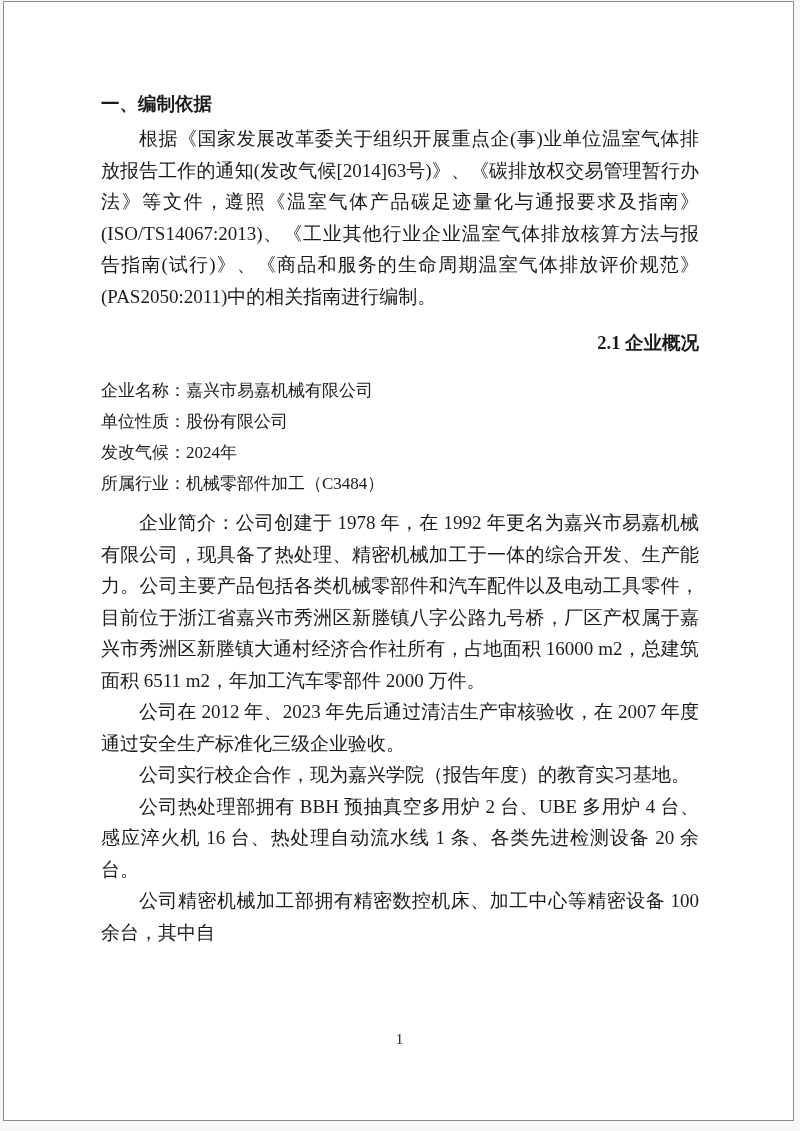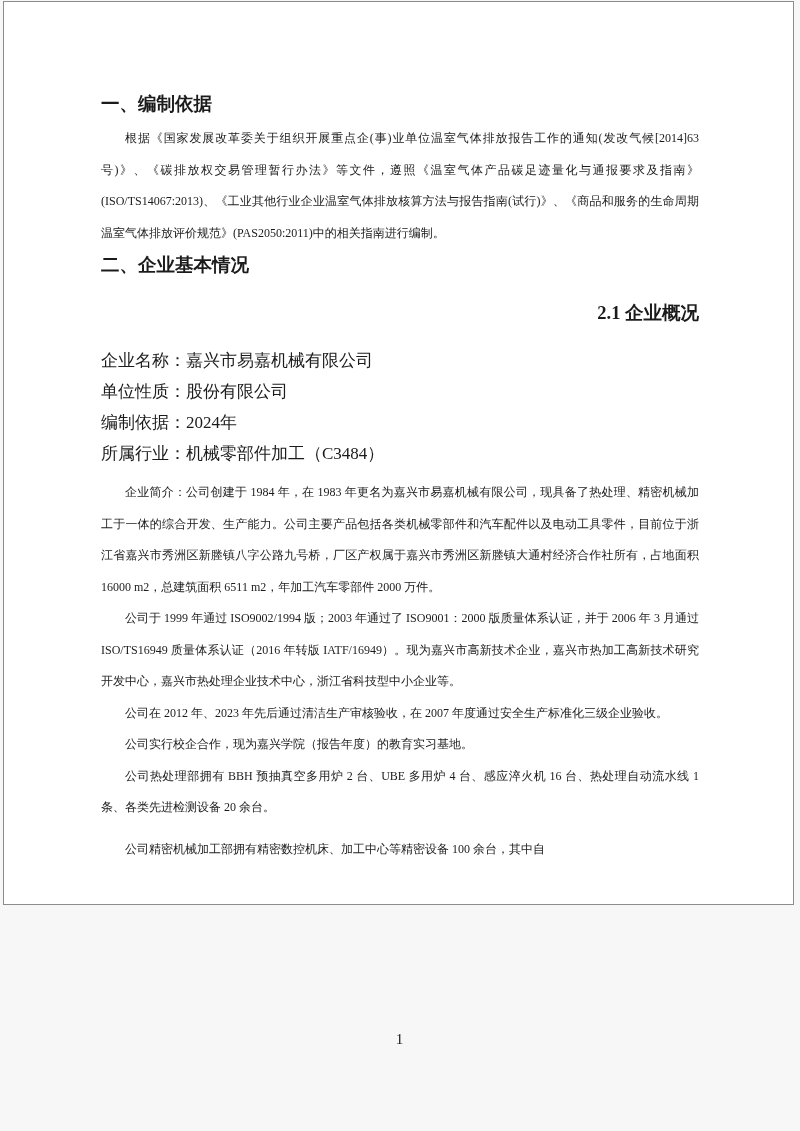--- a/index.html
+++ b/index.html
@@ -9,59 +9,59 @@
     height: 1131px;
     background: #f7f7f7;
     overflow: hidden;
     font-family: "Liberation Serif", "DejaVu Serif", serif;
   }
   .page {
     position: absolute;
     left: 3px;
     top: 1px;
     width: 791px;
-    height: 904px;
+    height: 1120px;
     box-sizing: border-box;
     background: #ffffff;
     border: 1px solid #8c8c8c;
   }
   .content {
     position: absolute;
     left: 97px;
     top: 86px;
     width: 598px;
     color: #1b1b1b;
   }
   .heading {
     font-weight: bold;
     font-size: 18.5px;
     line-height: 33px;
     margin: 0;
     color: #1b1b1b;
   }
   .para {
     margin: 0;
-    font-size: 12px;
+    font-size: 19px;
     line-height: 31.5px;
     text-align: justify;
     text-indent: 2em;
     color: #1b1b1b;
   }
   .p-basis { margin-top: 2px; }
   .h2-sec { margin-top: 0; }
   .h21-sec { margin-top: 15px; text-align: right; }
   .fields { margin-top: 15px; }
   .field-line {
     font-size: 17px;
     line-height: 31px;
     color: #1b1b1b;
     white-space: nowrap;
   }
   .p-intro { margin-top: 8px; }
-  .p-machine { margin-top: 10px; }
+  .p-machine { margin-top: 0; }
   .page-footer {
     position: absolute;
     left: 0;
     top: 1024px;
     width: 791px;
     text-align: center;
     font-size: 15px;
     line-height: 26px;
     color: #1b1b1b;
   }
@@ -69,34 +69,32 @@
 </head>
 <body>
 
 <div class="page">
   <div class="content">
 
     <div class="heading">一、编制依据</div>
 
     <p class="para p-basis">根据《国家发展改革委关于组织开展重点企(事)业单位温室气体排放报告工作的通知(发改气候[2014]63号)》、《碳排放权交易管理暂行办法》等文件，遵照《温室气体产品碳足迹量化与通报要求及指南》(ISO/TS14067:2013)、《工业其他行业企业温室气体排放核算方法与报告指南(试行)》、《商品和服务的生命周期温室气体排放评价规范》(PAS2050:2011)中的相关指南进行编制。</p>
 
-    <div class="heading h2-sec">二、企业基本情况</div>
 
     <div class="heading h21-sec">2.1 企业概况</div>
 
     <div class="fields">
       <div class="field-line">企业名称：嘉兴市易嘉机械有限公司</div>
       <div class="field-line">单位性质：股份有限公司</div>
-      <div class="field-line">编制依据：2024年</div>
+      <div class="field-line">发改气候：2024年</div>
       <div class="field-line">所属行业：机械零部件加工（C3484）</div>
     </div>
 
-    <p class="para p-intro">企业简介：公司创建于 1984 年，在 1983 年更名为嘉兴市易嘉机械有限公司，现具备了热处理、精密机械加工于一体的综合开发、生产能力。公司主要产品包括各类机械零部件和汽车配件以及电动工具零件，目前位于浙江省嘉兴市秀洲区新塍镇八字公路九号桥，厂区产权属于嘉兴市秀洲区新塍镇大通村经济合作社所有，占地面积 16000 m2，总建筑面积 6511 m2，年加工汽车零部件 2000 万件。</p>
+    <p class="para p-intro">企业简介：公司创建于 1978 年，在 1992 年更名为嘉兴市易嘉机械有限公司，现具备了热处理、精密机械加工于一体的综合开发、生产能力。公司主要产品包括各类机械零部件和汽车配件以及电动工具零件，目前位于浙江省嘉兴市秀洲区新塍镇八字公路九号桥，厂区产权属于嘉兴市秀洲区新塍镇大通村经济合作社所有，占地面积 16000 m2，总建筑面积 6511 m2，年加工汽车零部件 2000 万件。</p>
 
-    <p class="para">公司于 1999 年通过 ISO9002/1994 版；2003 年通过了 ISO9001：2000 版质量体系认证，并于 2006 年 3 月通过 ISO/TS16949 质量体系认证（2016 年转版 IATF/16949）。现为嘉兴市高新技术企业，嘉兴市热加工高新技术研究开发中心，嘉兴市热处理企业技术中心，浙江省科技型中小企业等。</p>
 
     <p class="para">公司在 2012 年、2023 年先后通过清洁生产审核验收，在 2007 年度通过安全生产标准化三级企业验收。</p>
 
     <p class="para">公司实行校企合作，现为嘉兴学院（报告年度）的教育实习基地。</p>
 
     <p class="para">公司热处理部拥有 BBH 预抽真空多用炉 2 台、UBE 多用炉 4 台、感应淬火机 16 台、热处理自动流水线 1 条、各类先进检测设备 20 余台。</p>
 
     <p class="para p-machine">公司精密机械加工部拥有精密数控机床、加工中心等精密设备 100 余台，其中自</p>
 
   </div>

